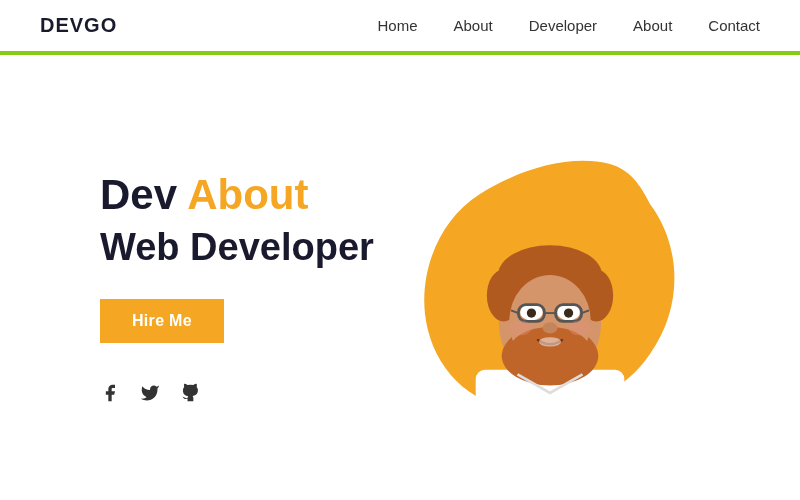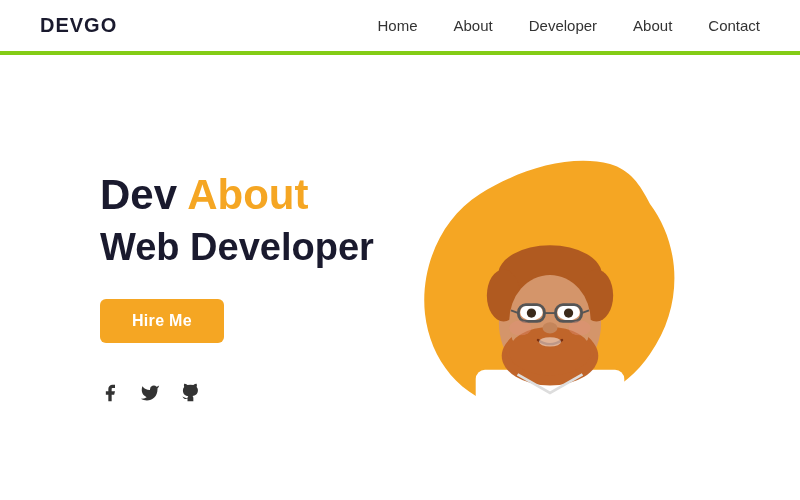--- a/index.html
+++ b/index.html
@@ -73,21 +73,21 @@
       font-weight: 800;
       color: #1a1a2e;
       margin-bottom: 30px;
     }
 
     .hire-btn {
       background: #f5a623;
       color: #fff;
       border: none;
       padding: 13px 32px;
-      border-radius: 6px;
+      border-radius: 0;
       font-size: 16px;
       font-weight: 600;
       cursor: pointer;
       letter-spacing: 0.3px;
     }
 
     
     .social-icons {
       display: flex;
       gap: 20px;

